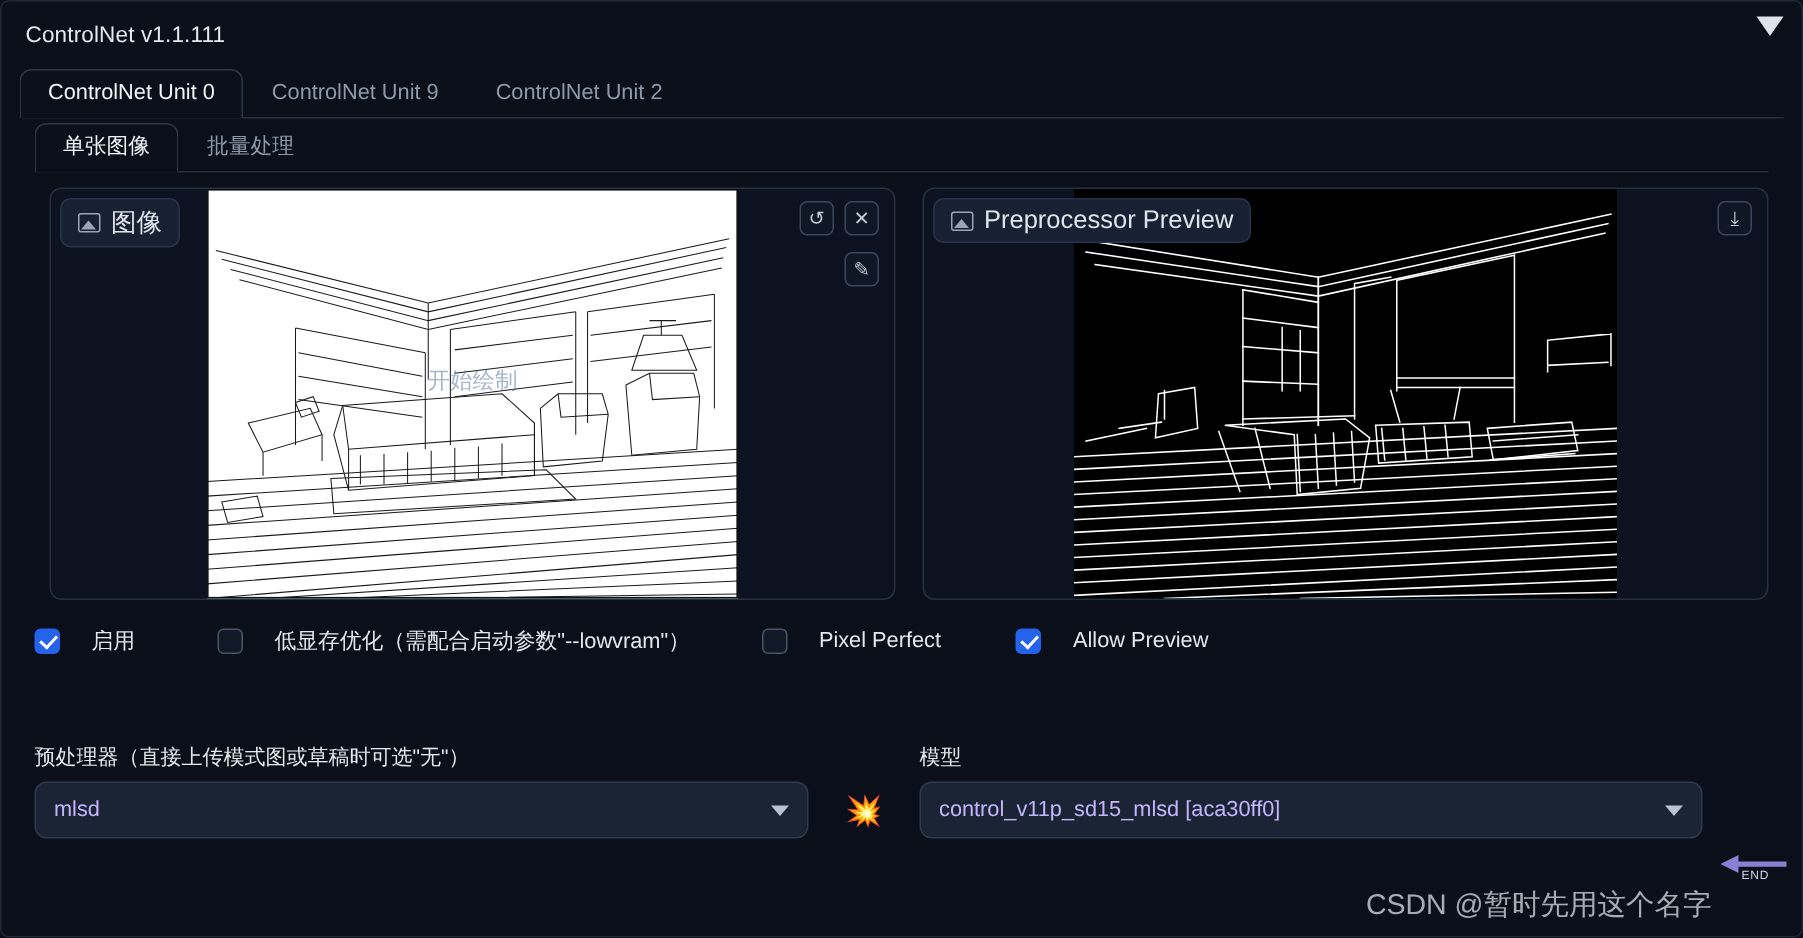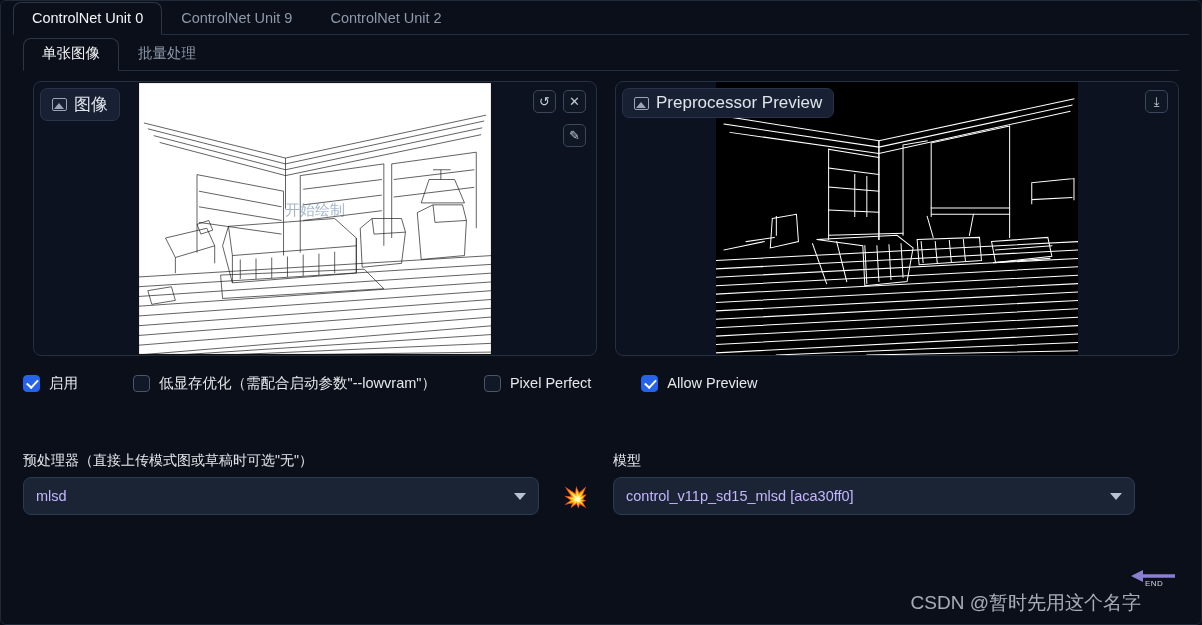--- a/index.html
+++ b/index.html
@@ -179,21 +179,21 @@
   .emoji-btn { cursor: pointer; }
 
   
   .check-row {
     display: flex; align-items: center;
     padding: 8px 22px 0 22px;
     height: 46px;
     gap: 0;
   }
   .check-item {
-    display: flex; align-items: center; gap: 9px;
+    display: flex; align-items: center; gap: 21px;
     cursor: pointer;
     white-space: nowrap;
   }
   .cb {
     width: 17px; height: 17px;
     border-radius: 4px;
     border: 1px solid #4a5668;
     background: #111827;
     flex: 0 0 auto;
     position: relative;
@@ -255,21 +255,21 @@
     position: absolute;
     right: 60px; bottom: 8px;
     color: rgba(226,232,240,.72);
     font-size: 19px;
     pointer-events: none;
     white-space: nowrap;
     margin-top: 11px;
   }
   .end-cursor {
     position: absolute;
-    right: 16px; bottom: 28px;
+    right: 0; bottom: 28px;
     width: 56px; height: 30px;
     pointer-events: none;
   }
   .end-label {
     position: absolute; left: 16px; top: 13px;
     font-size: 8px; color: #cfd3e8; letter-spacing: .5px;
   }
   .src-watermark {
     position: absolute;
     left: 50%; top: 47%;
@@ -278,20 +278,24 @@
     font-size: 15px;
     white-space: nowrap;
     pointer-events: none;
   }
 </style>
 </head>
 <body>
 
 <div id="app">
 
+  <div class="app-header">
+    <span class="app-title">ControlNet v1.1.111</span>
+    <span class="collapse-arrow"></span>
+  </div>
 
   <div class="unit-tabs">
     <div class="unit-tab active">ControlNet Unit 0</div>
     <div class="unit-tab">ControlNet Unit 9</div>
     <div class="unit-tab">ControlNet Unit 2</div>
   </div>
 
   <div class="sub-tabs">
     <div class="sub-tab active">单张图像</div>
     <div class="sub-tab">批量处理</div>

